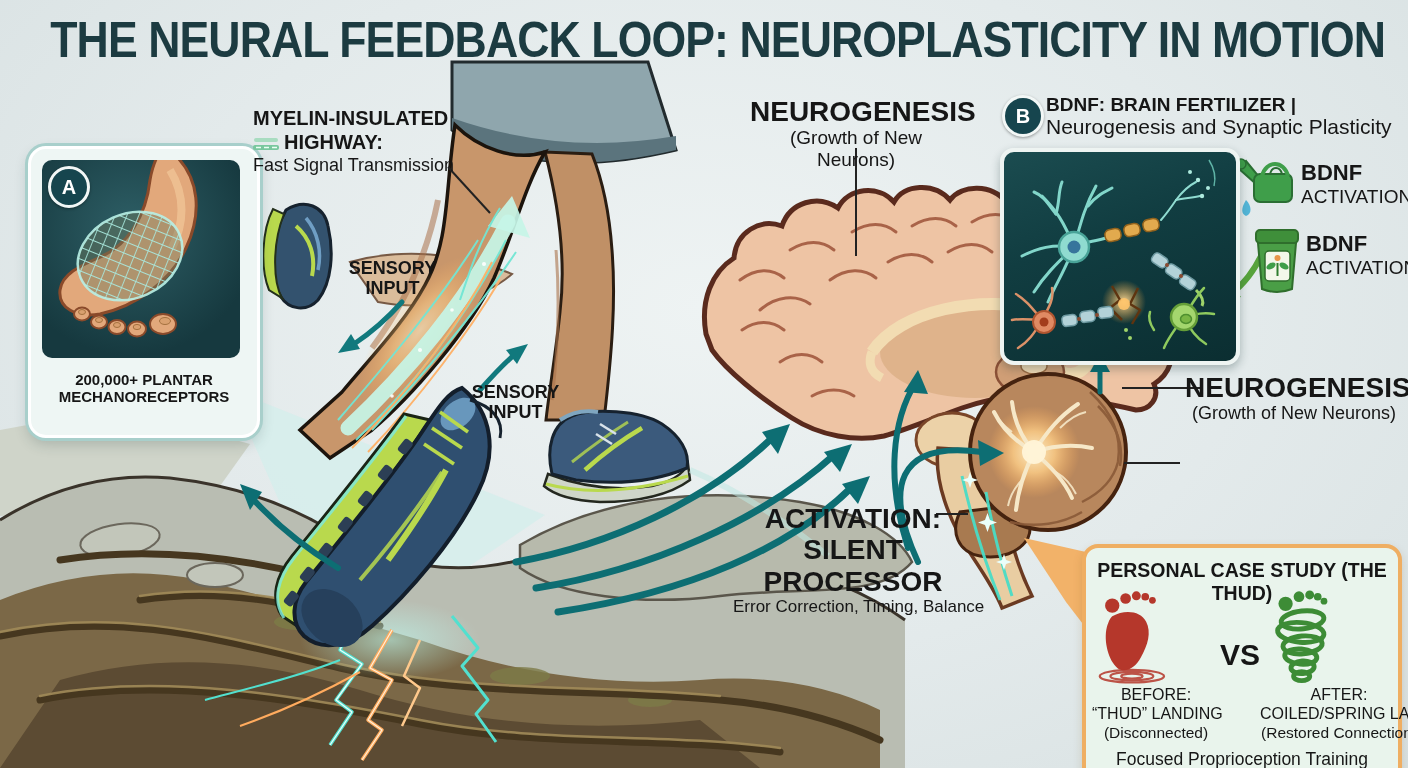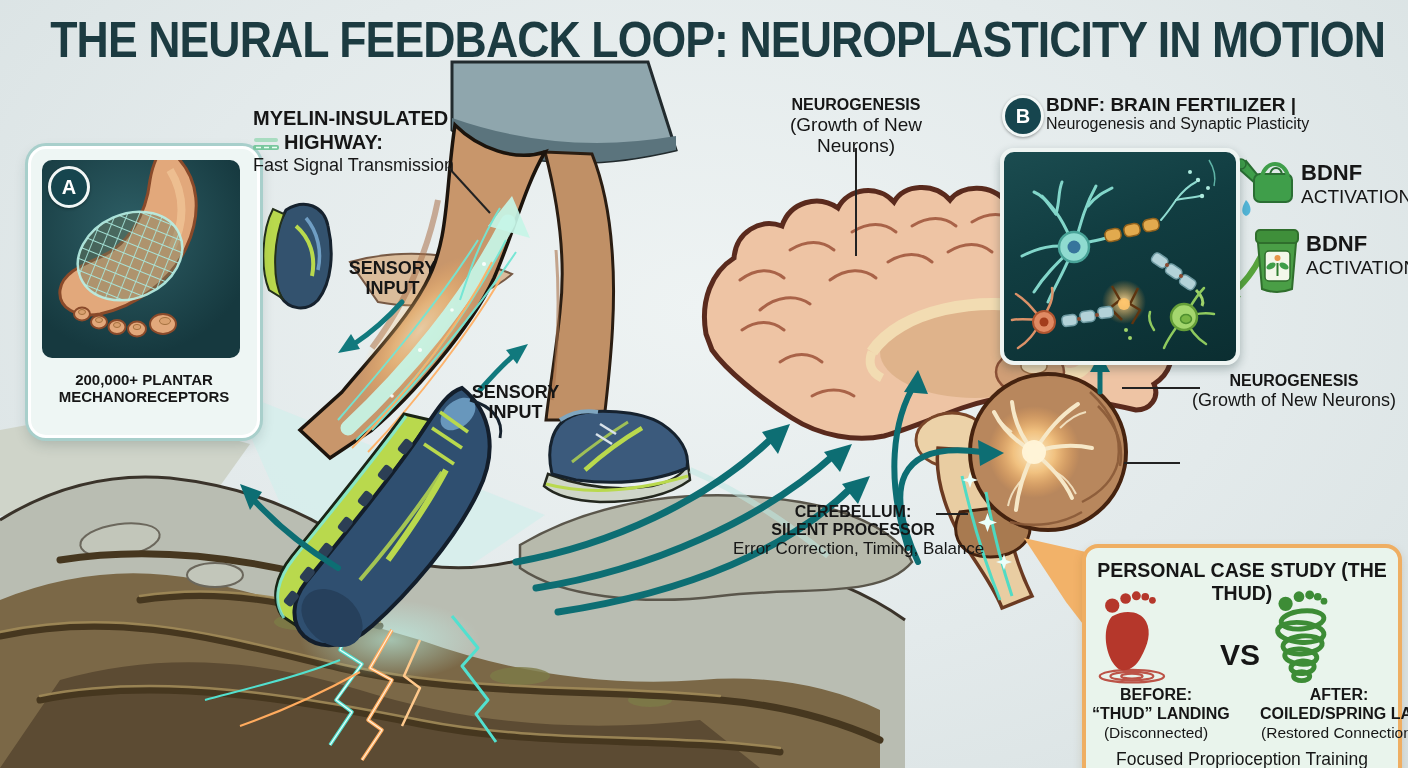--- a/index.html
+++ b/index.html
@@ -20,42 +20,42 @@
   }
   .abs{position:absolute;}
   svg{display:block;}
   
   .title-wrap{left:0;right:0;top:12px;text-align:center;}
   .title{display:inline-block;font-size:48px;font-weight:800;letter-spacing:-1px;
          color:var(--dark-title);transform:scale(.93,1.04);transform-origin:center;white-space:nowrap;}
   .lbl{line-height:1.12;}
   .b{font-weight:800;}
   .ctr{text-align:center;}
-  .s21{font-size:16px;} .s20{font-size:20px;} .s19{font-size:19px;} .s18{font-size:18px;}
+  .s21{font-size:28px;} .s20{font-size:20px;} .s19{font-size:19px;} .s18{font-size:18px;}
   .sub{font-weight:400;}
   .nowrap{white-space:nowrap;}
   
   .cardA{left:28px;top:146px;width:226px;height:286px;background:#eef6f4;border:3px solid #ffffff;
          box-shadow:0 0 0 3px #a8cfcb, 0 6px 14px rgba(30,60,60,.22);border-radius:18px;}
   .cardA-art{left:11px;top:11px;width:198px;height:198px;border-radius:10px;overflow:hidden;
          background:radial-gradient(circle at 45% 35%, #2e5f66 0%, #16393f 75%);}
   .badge{width:36px;height:36px;border-radius:50%;background:var(--badge);border:3px solid #f2f7f6;
          color:#fff;font-weight:800;font-size:20px;display:flex;align-items:center;justify-content:center;
          box-shadow:0 1px 3px rgba(0,0,0,.35);}
   .cardA-cap{left:8px;right:8px;top:222px;font-size:15px;line-height:1.15;}
   .panelB{left:1000px;top:148px;width:232px;height:209px;border-radius:14px;border:4px solid #eef4f2;
           box-shadow:0 4px 10px rgba(20,50,50,.3);
           background:linear-gradient(160deg,#1b4c50 0%, #113d41 40%, #0b2e31 100%);overflow:hidden;}
   .caseCard{left:1082px;top:524px;width:312px;height:231px;background:#e9f4ec;
             border:4px solid var(--case-border);border-radius:16px;box-shadow:0 4px 10px rgba(120,80,20,.18);margin-top:20px;}
   .caseTitle{left:0;right:0;top:11px;font-size:19.5px;}
   .caseRow{left:0;right:0;top:38px;display:flex;justify-content:space-between;align-items:flex-start;padding:0 6px;}
   .caseCol{text-align:center;}
   .caseVS{font-size:30px;font-weight:800;margin-top:52px;}
-  .caseLbl{font-size:16px;font-weight:700;line-height:1.18;}
+  .caseLbl{font-size:16px;font-weight:400;line-height:1.18;}
   .caseSub{font-size:15.5px;line-height:1.18;}
   .caseFoot{left:0;right:0;bottom:9px;font-size:17.5px;}
   .hline{line-height:1.22;}
   .icon-inline{display:inline-block;vertical-align:-2px;margin-right:5px;}
 </style>
 </head>
 <body>
 
 <div id="stage">
 
@@ -481,40 +481,40 @@
   <div class="abs lbl ctr" style="left:750px;top:96px;width:212px">
     <div class="b s21">NEUROGENESIS</div>
     <div class="sub s19">(Growth of New Neurons)</div>
   </div>
 
   <div class="abs badge" style="left:1002px;top:95px">
     <span>B</span>
   </div>
   <div class="abs lbl" style="left:1046px;top:94px;width:360px">
     <div class="b" style="font-size:19px">BDNF: BRAIN FERTILIZER |</div>
-    <div class="sub" style="font-size:16px">Neurogenesis and Synaptic Plasticity</div>
+    <div class="sub" style="font-size:21px">Neurogenesis and Synaptic Plasticity</div>
   </div>
 
   <div class="abs lbl" style="left:1301px;top:161px">
     <div class="b" style="font-size:22px">BDNF</div>
     <div class="sub s19">ACTIVATION</div>
   </div>
   <div class="abs lbl" style="left:1306px;top:232px">
     <div class="b" style="font-size:22px">BDNF</div>
     <div class="sub s19">ACTIVATION</div>
   </div>
 
   <div class="abs lbl ctr" style="left:1185px;top:372px;width:218px">
     <div class="b s21 nowrap">NEUROGENESIS</div>
     <div class="sub s18 nowrap">(Growth of New Neurons)</div>
   </div>
 
 
   <div class="abs lbl ctr" style="left:733px;top:503px;width:240px">
-    <div class="b s21">CEREBELLUM:</div>
+    <div class="b s21">ACTIVATION:</div>
     <div class="b s21">SILENT PROCESSOR</div>
     <div class="sub nowrap" style="font-size:17px">Error Correction, Timing, Balance</div>
   </div>
 
   <div class="abs caseCard">
     <div class="abs caseTitle ctr b">PERSONAL CASE STUDY (THE THUD)</div>
     <div class="abs caseRow">
       <div class="caseCol" style="width:128px">
         <svg width="86" height="100" viewBox="0 0 95 112">
           <g fill="var(--red-foot)">

